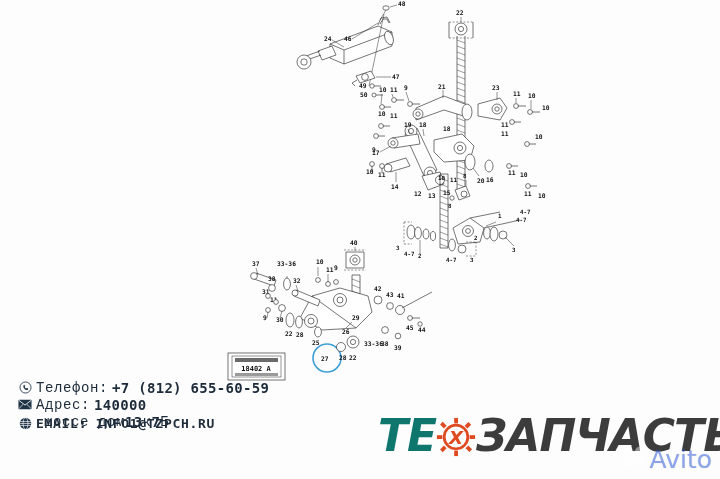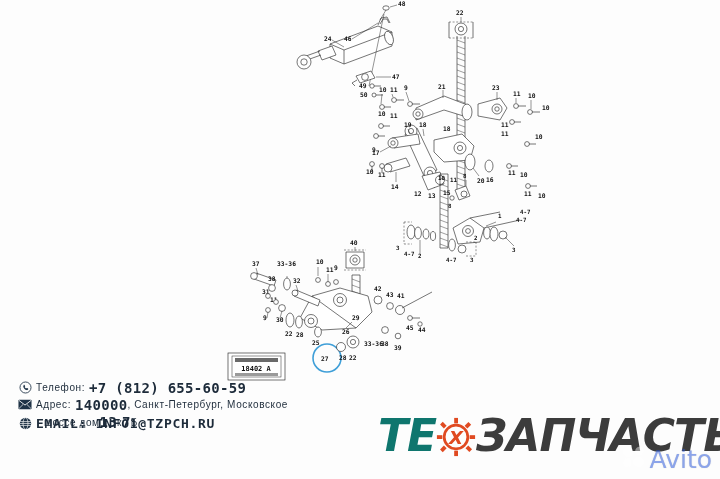--- a/index.html
+++ b/index.html
@@ -32,22 +32,22 @@
     color:#1f3347;
   }
   .cicon svg{display:block;}
   .ctext{
     font-size:9.5px;
     color:#1d2b3a;
     letter-spacing:.45px;
     white-space:nowrap;
   }
   .ctext.serif{
-    font-family:Liberation Sans, sans-serif;
-    font-size:10px;
+    font-family:Liberation Mono, monospace;
+    font-size:14px;
     letter-spacing:.6px;
   }
   .ctext.mono{
     font-family:"DejaVu Sans Mono", monospace;
     font-size:13px;
     font-weight:bold;
     letter-spacing:.7px;
   }
   .num{font-family:"DejaVu Sans Mono", monospace;font-weight:bold;font-size:14px;letter-spacing:.3px;}
 
@@ -456,21 +456,20 @@
       <span class="cicon">
         <svg width="14" height="11" viewBox="0 0 24 18">
           <rect x="0.8" y="0.8" width="22.4" height="16.4" rx="1.4" fill="#1f3347"></rect>
           <path d="M1.6 2 L12 10 L22.4 2" fill="none" stroke="#ffffff" stroke-width="1.5"></path>
           <path d="M1.6 16 L8.6 9 M22.4 16 L15.4 9" fill="none" stroke="#ffffff" stroke-width="1.2"></path>
         </svg>
       </span>
       <span class="ctext serif">Адрес:</span>
       <span style="width:4px"></span>
       <span class="ctext num">140000</span>
-      <span class="ctext serif">, Санкт-Петербург, Московское</span>
     </div>
 
     <div class="crow indent">
       <span class="ctext serif">шоссе дом </span>
       <span class="ctext num">13</span>
       <span class="ctext serif"> к </span>
       <span class="ctext num">7</span>
       <span class="ctext serif"> Б</span>
     </div>
 

